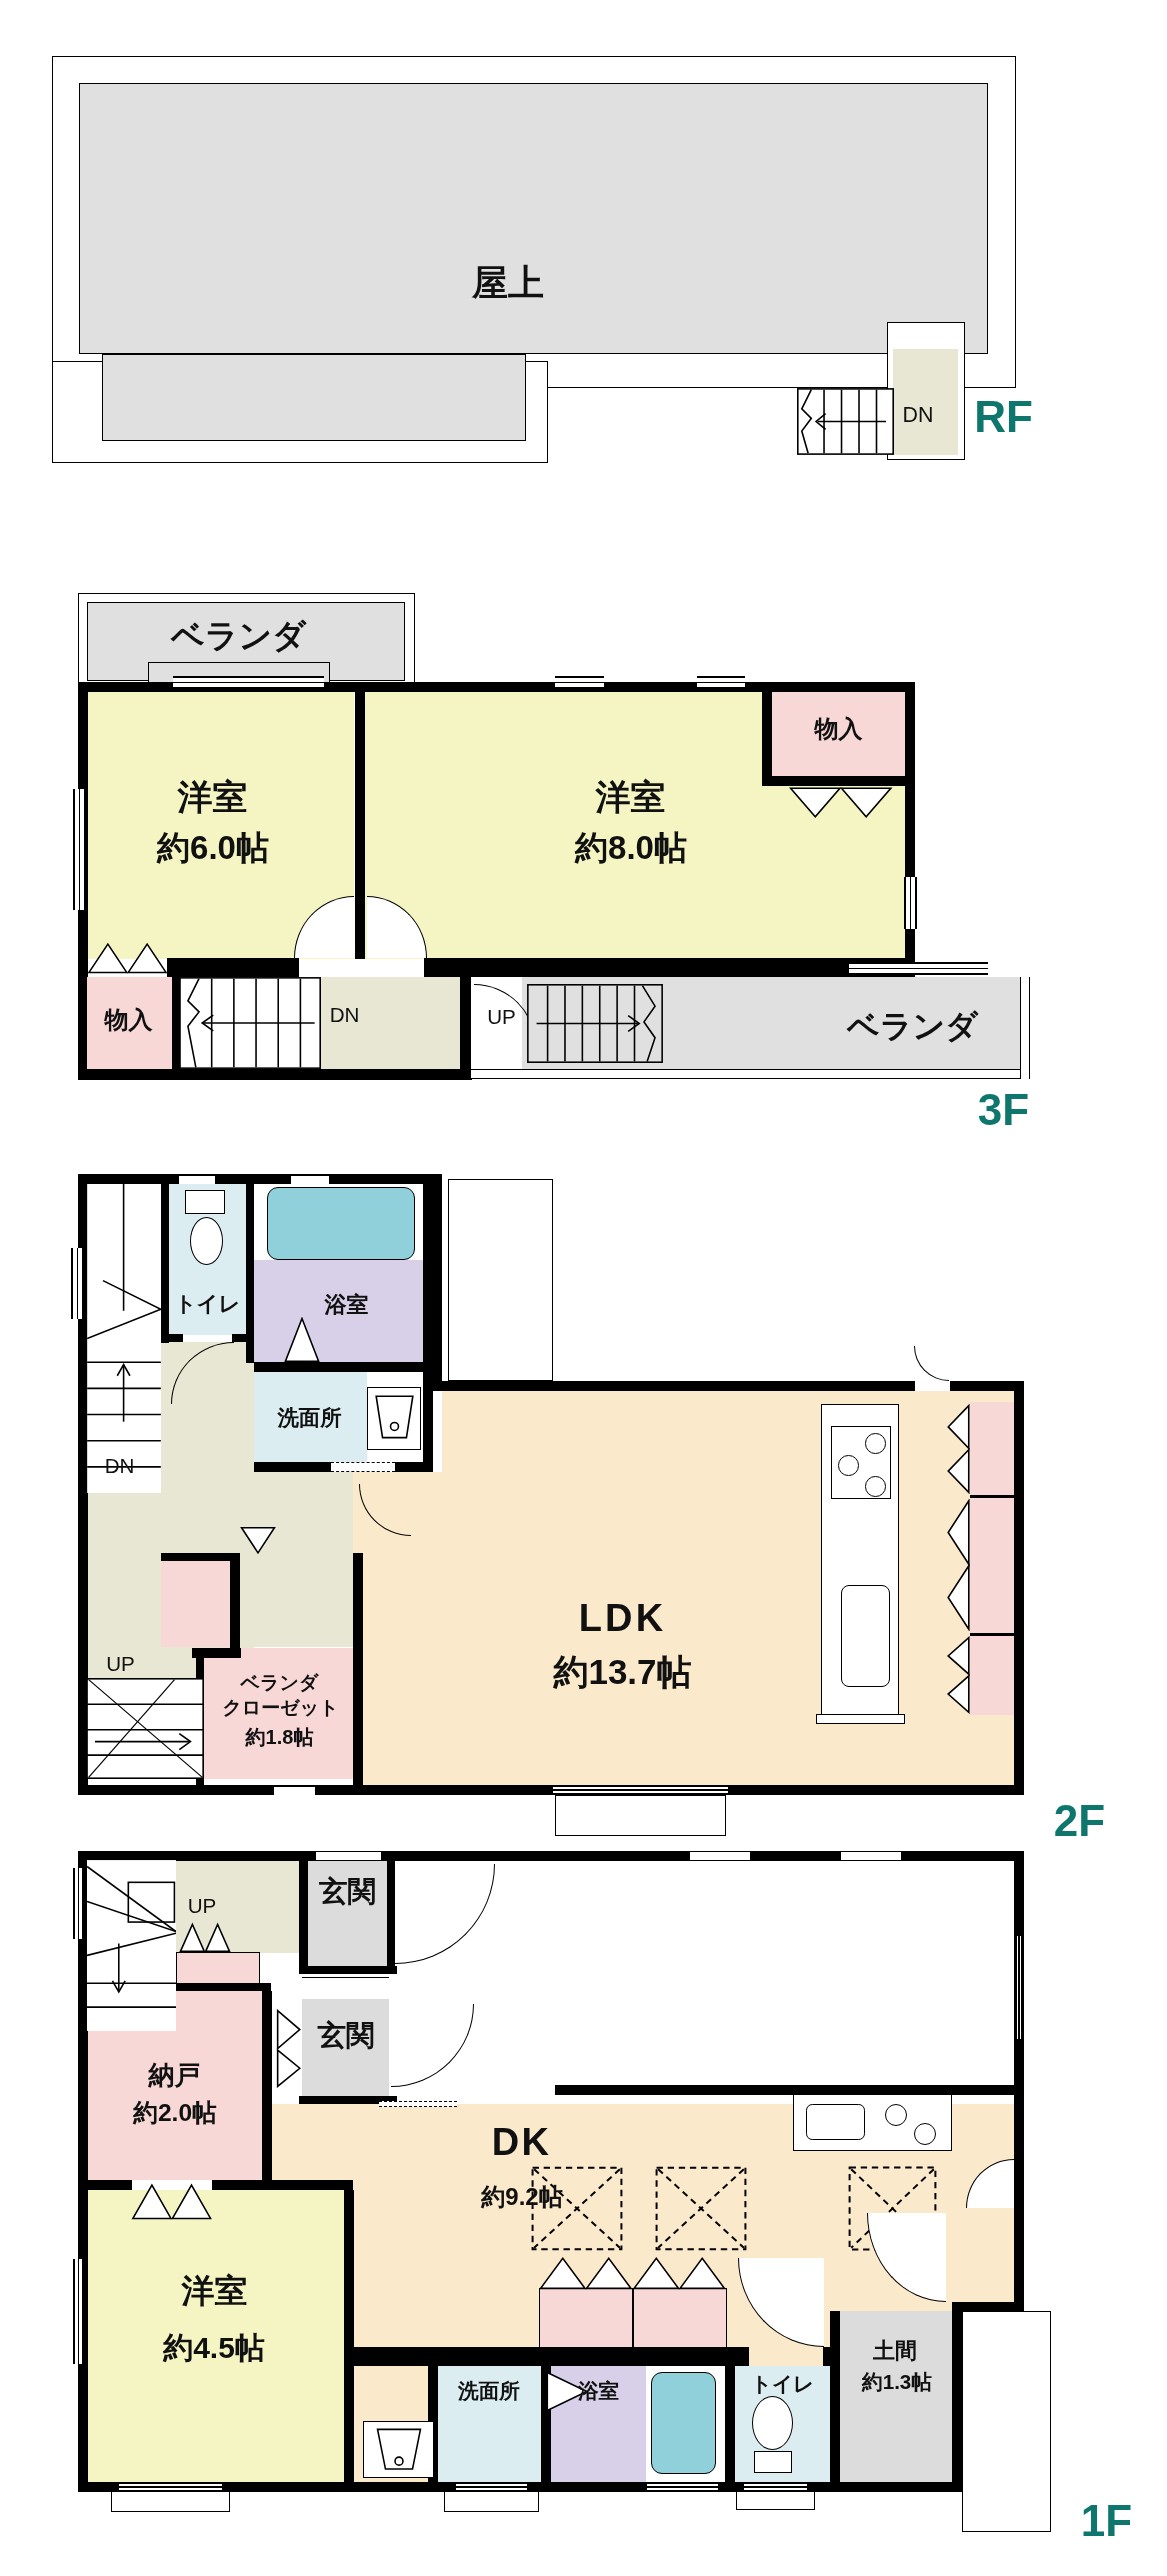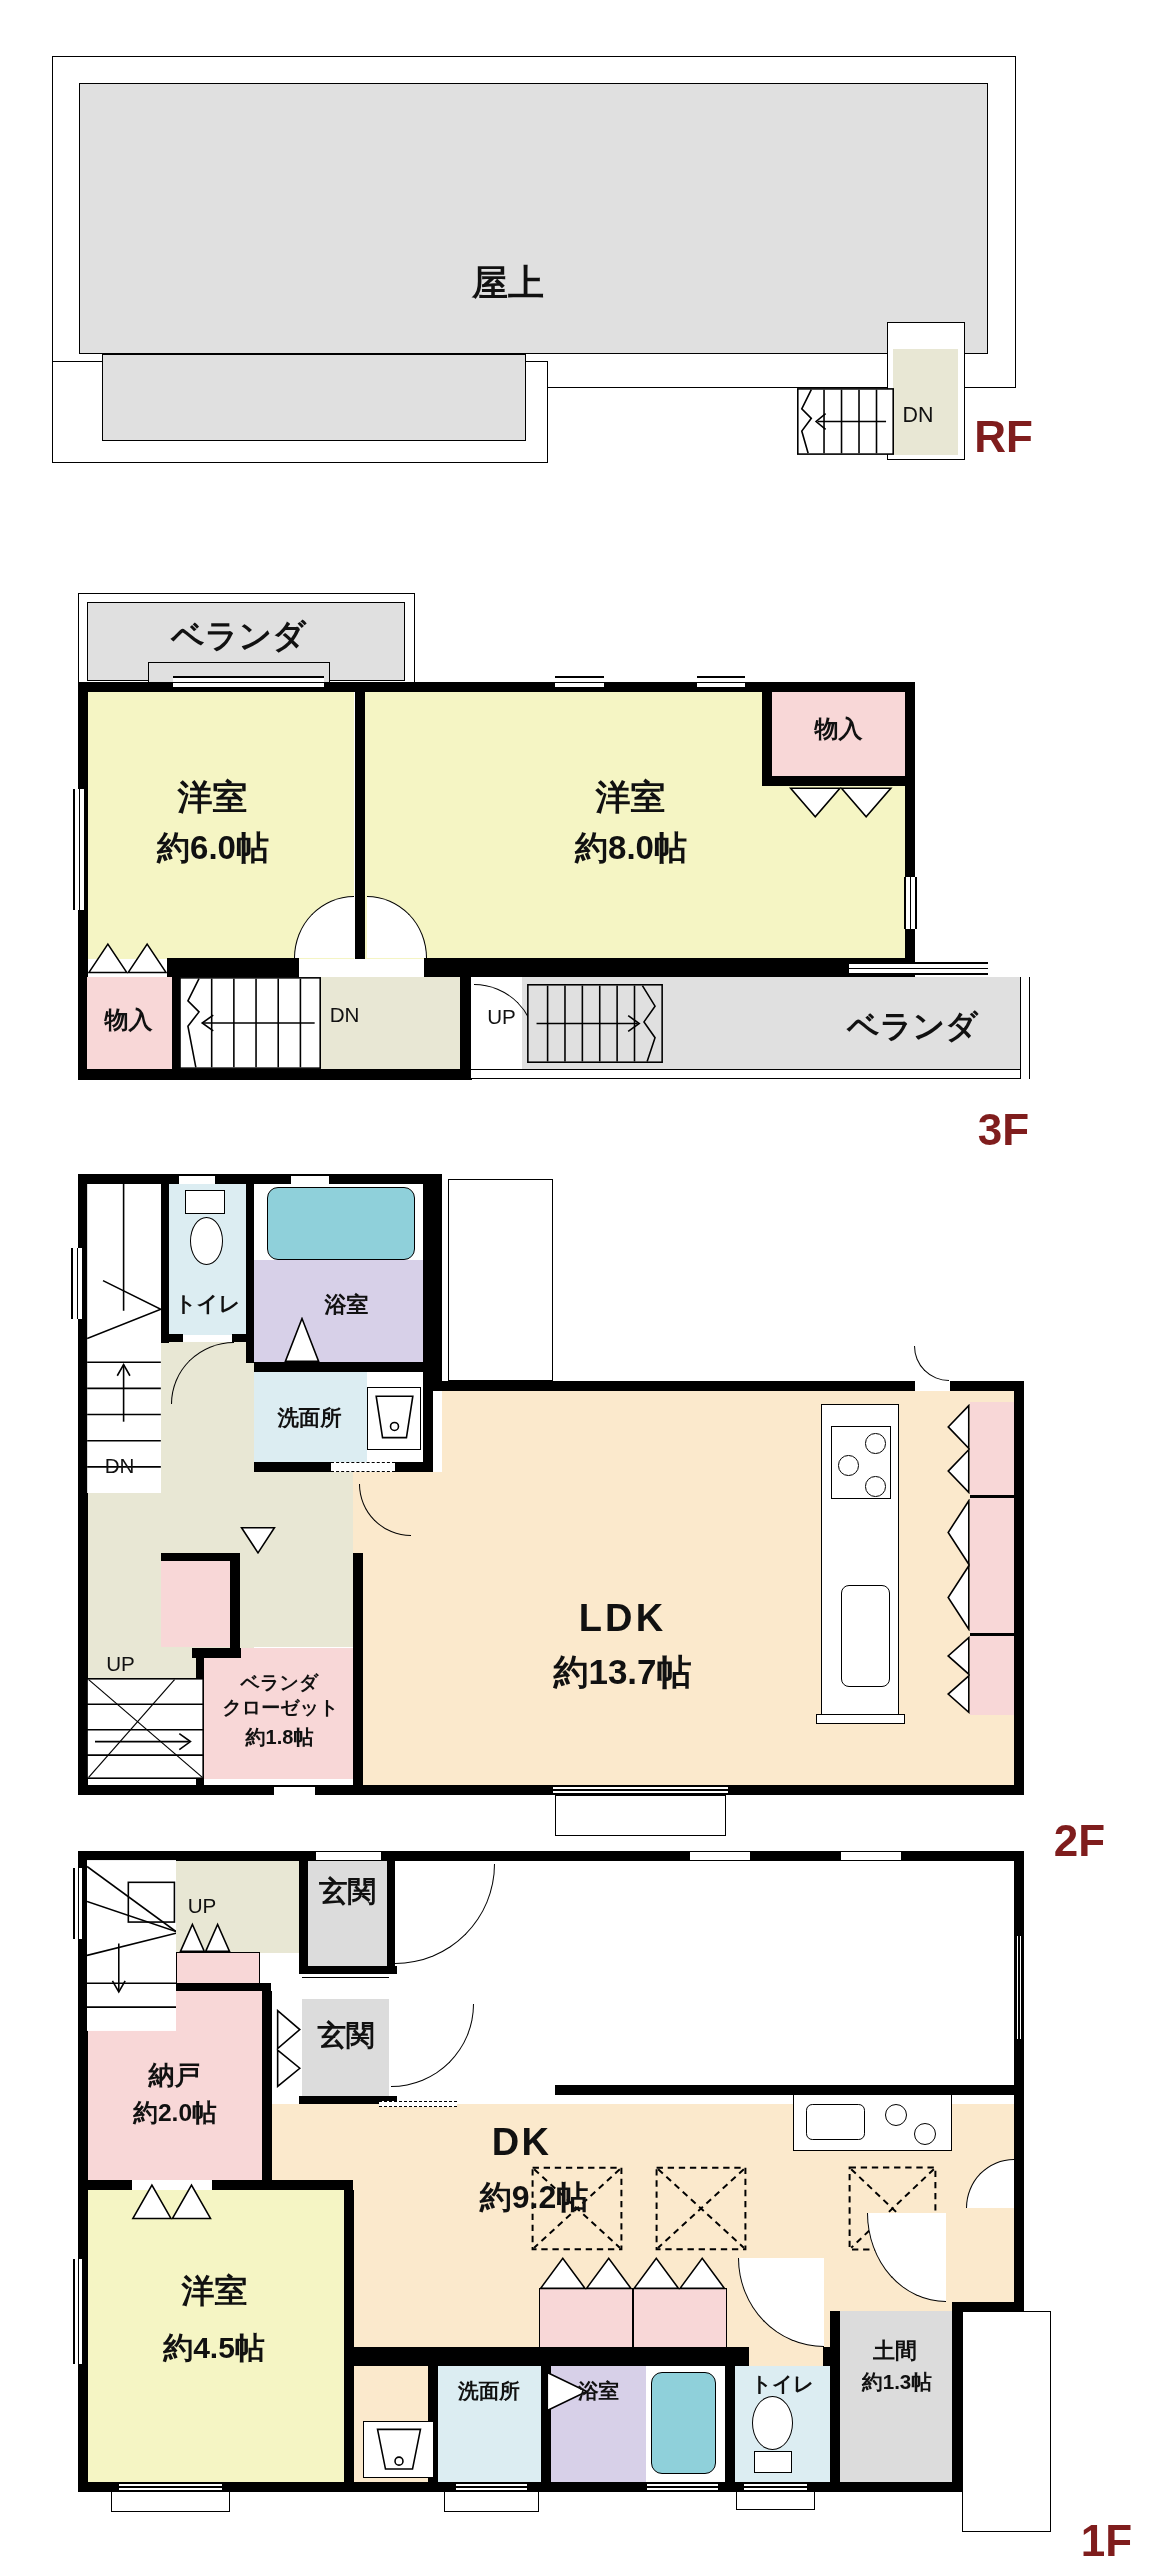--- a/index.html
+++ b/index.html
@@ -2,21 +2,21 @@
 <html style="font-size:12.7px"><head>
 <meta charset="utf-8">
 <style>
   html,body{margin:0;padding:0;background:#fff;font-family:"Liberation Sans","DejaVu Sans",sans-serif;}
   #canvas{position:relative;width:1167px;height:2576px;background:#fff;overflow:hidden;}
   .r{position:absolute;}
   .wall{position:absolute;background:#000;}
   .thin{position:absolute;background:#fff;border:1.6px solid #000;box-sizing:border-box;}
   .room{position:absolute;}
   .lbl{position:absolute;display:flex;align-items:center;justify-content:center;font-weight:600;color:#111;white-space:nowrap;line-height:1.1;}
-  .floorlbl{font-weight:600;color:#7f1d1d;margin-top:20px;}
+  .floorlbl{font-weight:600;color:#0f766e;}
   .win-h{position:absolute;box-sizing:border-box;background:linear-gradient(to bottom,#000 0 1.6px,#fff 1.6px calc(50% - 0.8px),#000 calc(50% - 0.8px) calc(50% + 0.8px),#fff calc(50% + 0.8px) calc(100% - 1.6px),#000 calc(100% - 1.6px) 100%);}
   .win-v{position:absolute;box-sizing:border-box;background:linear-gradient(to right,#000 0 1.6px,#fff 1.6px calc(50% - 0.8px),#000 calc(50% - 0.8px) calc(50% + 0.8px),#fff calc(50% + 0.8px) calc(100% - 1.6px),#000 calc(100% - 1.6px) 100%);}
   .arc{position:absolute;box-sizing:border-box;background:transparent;}
   .fix{position:absolute;box-sizing:border-box;background:#fff;border:1.6px solid #000;}
   .circ{position:absolute;box-sizing:border-box;background:#fff;border:1.6px solid #000;border-radius:50%;}
   svg.s{position:absolute;}
 </style>
 </head>
 <body>
 
@@ -376,21 +376,21 @@
   <div class="win-h" style="left:744px;top:2482px;width:63px;height:9.5px;"></div>
   <div class="thin" style="left:736px;top:2491px;width:79px;height:19px;"></div>
   <div class="thin" style="left:962px;top:2311px;width:89px;height:221px;"></div>
 
   <div class="lbl" style="left:179px;top:1893px;width:46px;height:27px;font-size:20.6px;font-weight:500;">UP</div>
   <div class="lbl" style="left:308px;top:1874px;width:79px;height:35px;font-size:28.6px;">玄関</div>
   <div class="lbl" style="left:303px;top:2018px;width:86px;height:35px;font-size:28.6px;">玄関</div>
   <div class="lbl" style="left:95px;top:2058px;width:159px;height:35px;font-size:26px;">納戸</div>
   <div class="lbl" style="left:90px;top:2096px;width:170px;height:33px;font-size:24.6px;">約2.0帖</div>
   <div class="lbl" style="left:470px;top:2120px;width:103px;height:46px;font-size:38px;letter-spacing:2.4px;">DK</div>
-  <div class="lbl" style="left:439px;top:2177px;width:190px;height:41px;font-size:32px;">約9.2帖</div>
+  <div class="lbl" style="left:427px;top:2177px;width:190px;height:41px;font-size:24px;">約9.2帖</div>
   <div class="lbl" style="left:127px;top:2271px;width:175px;height:40px;font-size:33px;">洋室</div>
   <div class="lbl" style="left:115px;top:2328px;width:198px;height:38px;font-size:30px;">約4.5帖</div>
   <div class="lbl" style="left:436px;top:2377px;width:106px;height:28.6px;font-size:20.6px;">洗面所</div>
   <div class="lbl" style="left:554px;top:2377px;width:89px;height:28.6px;font-size:20.6px;">浴室</div>
   <div class="lbl" style="left:735px;top:2371px;width:95px;height:27px;font-size:20.6px;">トイレ</div>
   <div class="lbl" style="left:850px;top:2336px;width:90px;height:30px;font-size:22px;">土間</div>
   <div class="lbl" style="left:843px;top:2369px;width:108px;height:27px;font-size:20.6px;">約1.3帖</div>
   <div class="lbl floorlbl" style="left:1055px;top:2493px;width:103px;height:56px;font-size:44px;">1F</div>
 
 </div>

